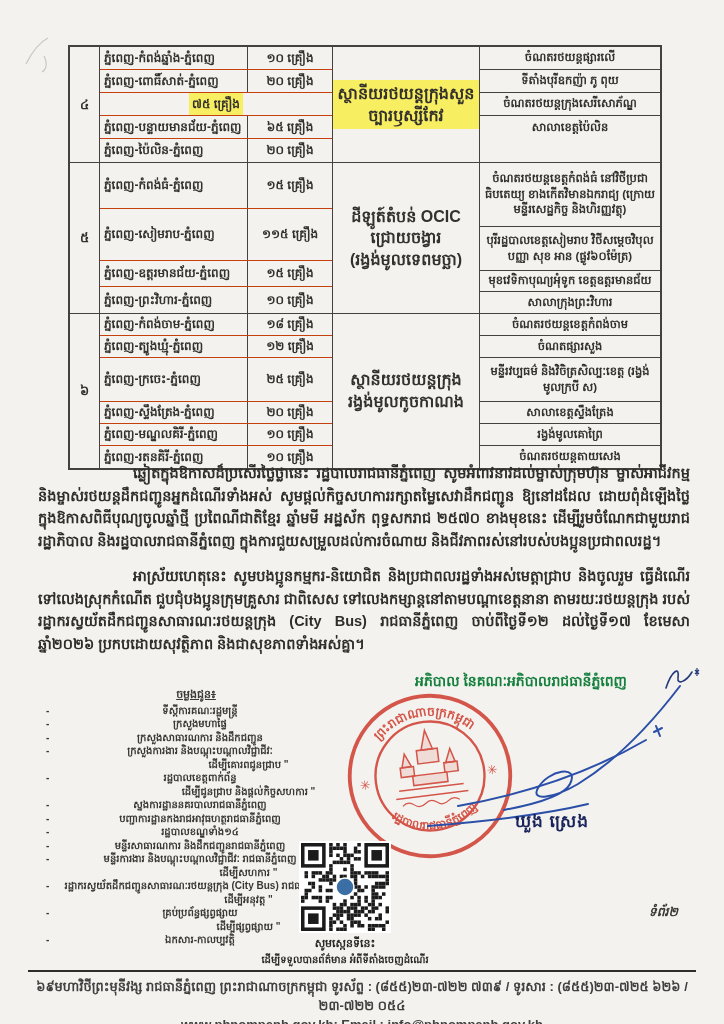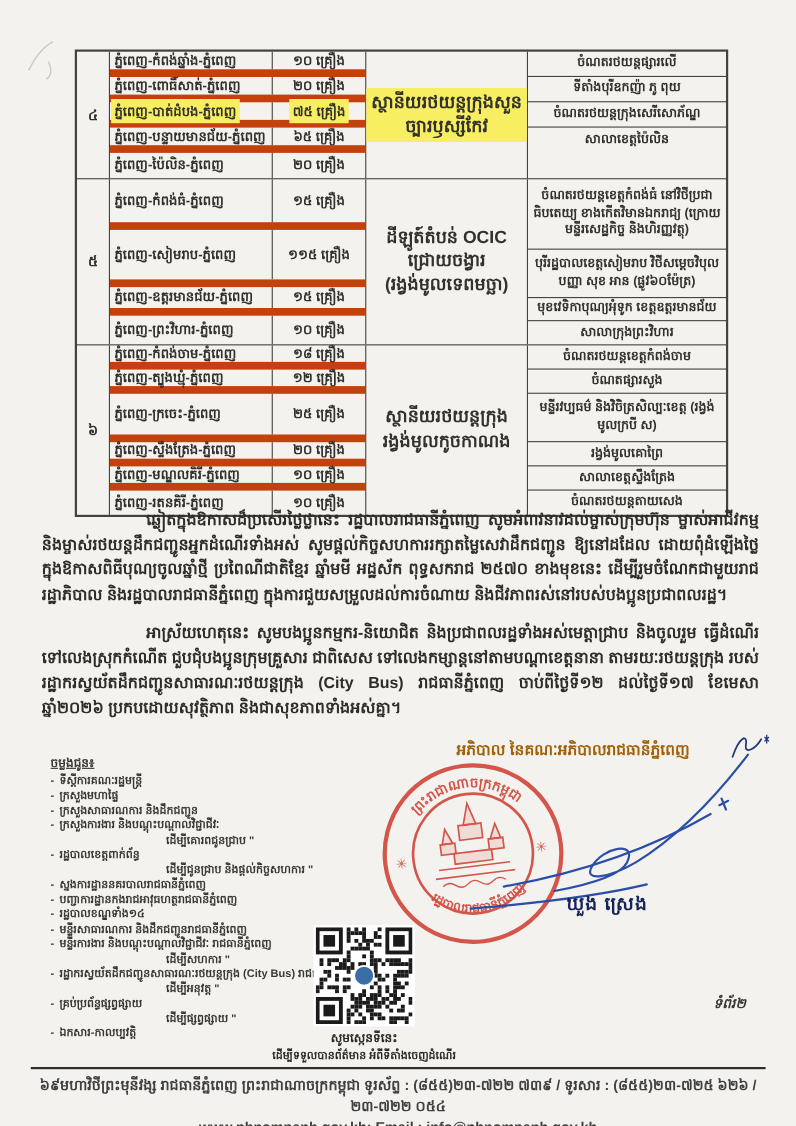--- a/index.html
+++ b/index.html
@@ -21,21 +21,21 @@
     font-size:12px;font-weight:700;line-height:1.35;
   }
   .group{display:flex;border-bottom:1.5px solid #45423d;}
   .group:last-child{border-bottom:none;}
   .col-num{
     width:30px;flex:0 0 30px;border-right:1.5px solid #45423d;
     display:flex;align-items:center;justify-content:center;
     font-size:13px;box-sizing:border-box;
   }
   .col-routes{width:232px;flex:0 0 232px;display:flex;flex-direction:column;box-sizing:border-box;}
-  .route-row{display:flex;border-bottom:7px solid #c2410c;box-sizing:border-box;}
+  .route-row{display:flex;border-bottom:1px solid #c2410c;box-sizing:border-box;}
   .route-row:last-child{border-bottom:none;}
   .route-name{
     width:148px;flex:0 0 148px;border-right:1px solid #45423d;
     display:flex;align-items:center;padding:1px 4px;box-sizing:border-box;
   }
   .route-qty{flex:1;display:flex;align-items:center;justify-content:center;box-sizing:border-box;}
   .col-station{
     width:148px;flex:0 0 148px;border-right:1.5px solid #45423d;border-left:0.5px solid #45423d;
     display:flex;flex-direction:column;align-items:center;justify-content:center;
     text-align:center;font-size:16px;padding:2px 3px;box-sizing:border-box;
@@ -50,37 +50,37 @@
   
   .paragraphs{position:absolute;left:38px;top:462px;width:652px;}
   .para{
     font-size:14.5px;line-height:22.5px;font-weight:600;
     text-align:justify;text-indent:95px;margin:0 0 13px 0;color:#2f2d29;
   }
   .para .b{font-weight:800;}
   
   .sign-block{position:absolute;left:340px;top:672px;width:362px;height:180px;}
   .sign-title{
-    text-align:center;font-size:14px;font-weight:800;color:#a16207;white-space:nowrap;
+    text-align:center;font-size:14px;font-weight:800;color:#15803d;white-space:nowrap;
   }
   .sign-initials{position:absolute;right:-4px;top:-8px;}
   .stamp{position:absolute;left:4px;top:18px;width:172px;height:172px;opacity:.85;transform:rotate(-7deg);}
   .sign-scribble{position:absolute;left:78px;top:8px;width:286px;height:158px;pointer-events:none;}
   .sign-name{
     position:absolute;left:142px;top:138px;width:140px;text-align:center;
     font-size:17px;font-weight:800;color:#18235a;letter-spacing:1px;white-space:nowrap;
   }
   
-  .cc-block{position:absolute;left:46px;top:688px;width:300px;font-size:10px;line-height:13.5px;color:#3a3834;font-weight:600;}
+  .cc-block{position:absolute;left:46px;top:688px;width:300px;font-size:10px;line-height:13.5px;color:#3a3834;font-weight:600;text-align:center;}
   .cc-title{font-weight:800;font-size:11px;text-decoration:underline;margin-bottom:2px;}
   .cc-item{padding-left:8px;position:relative;}
   .cc-item::before{content:"-";position:absolute;left:0;top:0;}
   .cc-note{margin-left:105px;font-weight:700;}
   
-  .qr-block{position:absolute;left:205px;top:841px;width:252px;text-align:center;}
+  .qr-block{position:absolute;left:219px;top:841px;width:252px;text-align:center;}
   .qr-code{width:88px;height:88px;margin:0 auto;background:#fff;padding:2px;}
   .qr-cap1{font-size:11px;font-weight:800;margin-top:3px;color:#2b2a26;}
   .qr-cap2{font-size:10px;font-weight:700;margin-top:1px;color:#2b2a26;}
   
   .page-num{position:absolute;right:46px;top:904px;font-size:12.5px;font-weight:700;color:#3a3834;font-style:italic;}
   .footer{
     position:absolute;left:28px;top:970px;width:668px;
     border-top:2.5px solid #2e2d29;padding-top:5px;text-align:center;
   }
   .footer-line{font-size:13px;font-weight:800;color:#404040;line-height:19px;}
@@ -112,23 +112,20 @@
         </div>
         <div class="route-row" style="height:23px">
           <div class="route-name">
               <span>ភ្នំពេញ-ពោធិ៍សាត់-ភ្នំពេញ</span>
             </div>
           <div class="route-qty">
               <span>២០ គ្រឿង</span>
             </div>
         </div>
         <div class="route-row" style="height:23px">
-          <div class="route-name">
-              <span class="hl">ភ្នំពេញ-បាត់ដំបង-ភ្នំពេញ</span>
-            </div>
           <div class="route-qty">
               <span class="hl">៧៥ គ្រឿង</span>
             </div>
         </div>
         <div class="route-row" style="height:23px">
           <div class="route-name">
               <span>ភ្នំពេញ-បន្ទាយមានជ័យ-ភ្នំពេញ</span>
             </div>
           <div class="route-qty">
               <span>៦៥ គ្រឿង</span>
@@ -282,24 +279,24 @@
         <div class="dest-row" style="height:22px">
             <span>ចំណតរថយន្តខេត្តកំពង់ចាម</span>
           </div>
         <div class="dest-row" style="height:22px">
             <span>ចំណតផ្សារសួង</span>
           </div>
         <div class="dest-row" style="height:44px">
             <span>មន្ទីរវប្បធម៌ និងវិចិត្រសិល្បៈខេត្ត (រង្វង់មូលក្របី ស)</span>
           </div>
         <div class="dest-row" style="height:22px">
+            <span>សាលាខេត្តស្ទឹងត្រែង</span>
+          </div>
+        <div class="dest-row" style="height:22px">
             <span>រង្វង់មូលគោព្រៃ</span>
-          </div>
-        <div class="dest-row" style="height:22px">
-            <span>សាលាខេត្តស្ទឹងត្រែង</span>
           </div>
         <div class="dest-row" style="height:22px">
             <span>ចំណតរថយន្តតាយសេង</span>
           </div>
       </div>
     </div>
   </div>
 
   <div class="paragraphs">
     <p class="para"><span>ឆ្លៀតក្នុងឱកាសដ៏ប្រសើរថ្លៃថ្លានេះ រដ្ឋបាលរាជធានីភ្នំពេញ សូមអំពាវនាវដល់ម្ចាស់ក្រុមហ៊ុន ម្ចាស់អាជីវកម្ម និងម្ចាស់រថយន្តដឹកជញ្ជូនអ្នកដំណើរទាំងអស់ សូមផ្តល់កិច្ចសហការរក្សាតម្លៃសេវាដឹកជញ្ជូន ឱ្យនៅដដែល </span><span class="b">ដោយពុំដំឡើងថ្លៃ</span><span> ក្នុងឱកាសពិធីបុណ្យចូលឆ្នាំថ្មី ប្រពៃណីជាតិខ្មែរ ឆ្នាំមមី អដ្ឋស័ក ពុទ្ធសករាជ ២៥៧០ ខាងមុខនេះ ដើម្បីរួមចំណែកជាមួយរាជរដ្ឋាភិបាល និងរដ្ឋបាលរាជធានីភ្នំពេញ ក្នុងការជួយសម្រួលដល់ការចំណាយ និងជីវភាពរស់នៅរបស់បងប្អូនប្រជាពលរដ្ឋ។</span></p>

